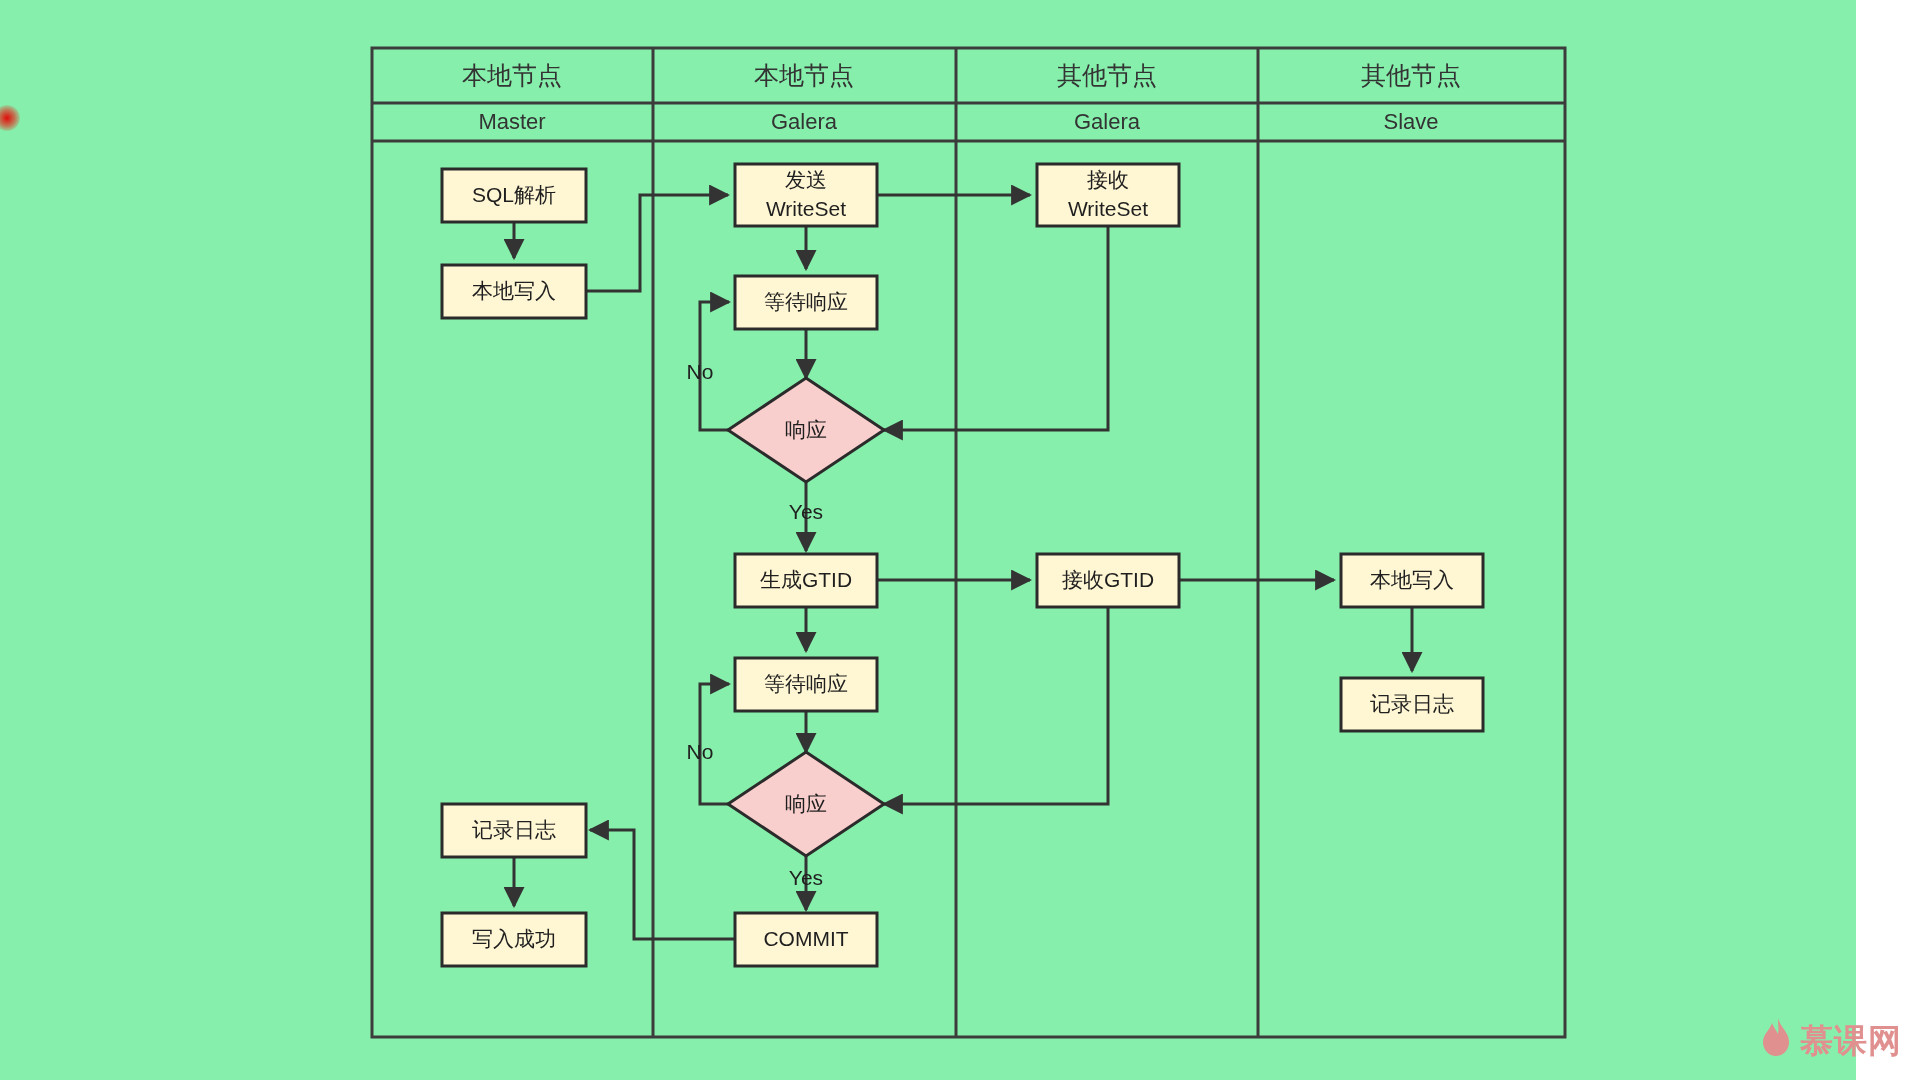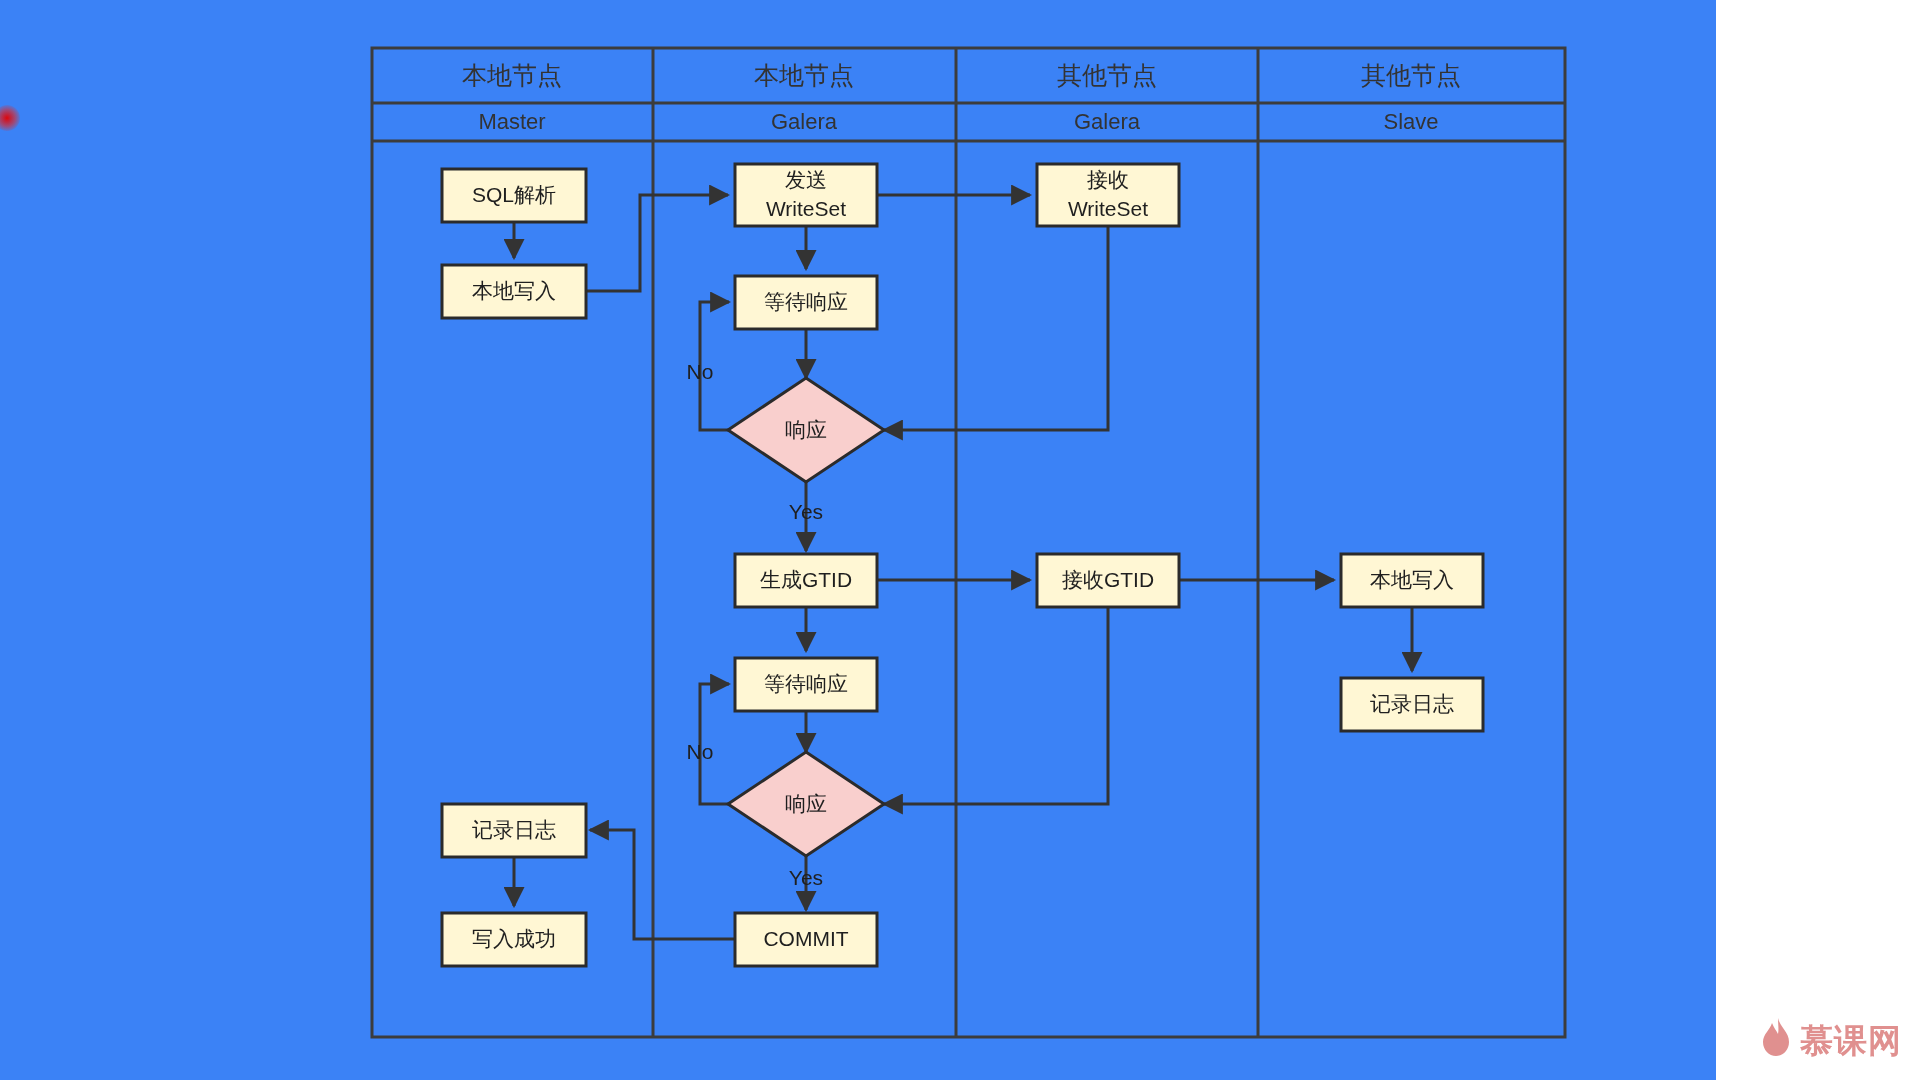--- a/index.html
+++ b/index.html
@@ -7,23 +7,23 @@
     margin: 0;
     padding: 0;
     background: #ffffff;
     width: 1920px;
     height: 1080px;
     overflow: hidden;
     font-family: "Liberation Sans", "DejaVu Sans", sans-serif;
   }
   #canvas {
     position: relative;
-    width: 1716px;
+    width: 1856px;
     height: 1080px;
-    background: #3b82f6;
+    background: #86efac;
   }
   #diagram-svg {
     position: absolute;
     left: 0;
     top: 0;
     width: 1920px;
     height: 1080px;
   }
   .lane-title, .lane-sub {
     fill: #333333;

